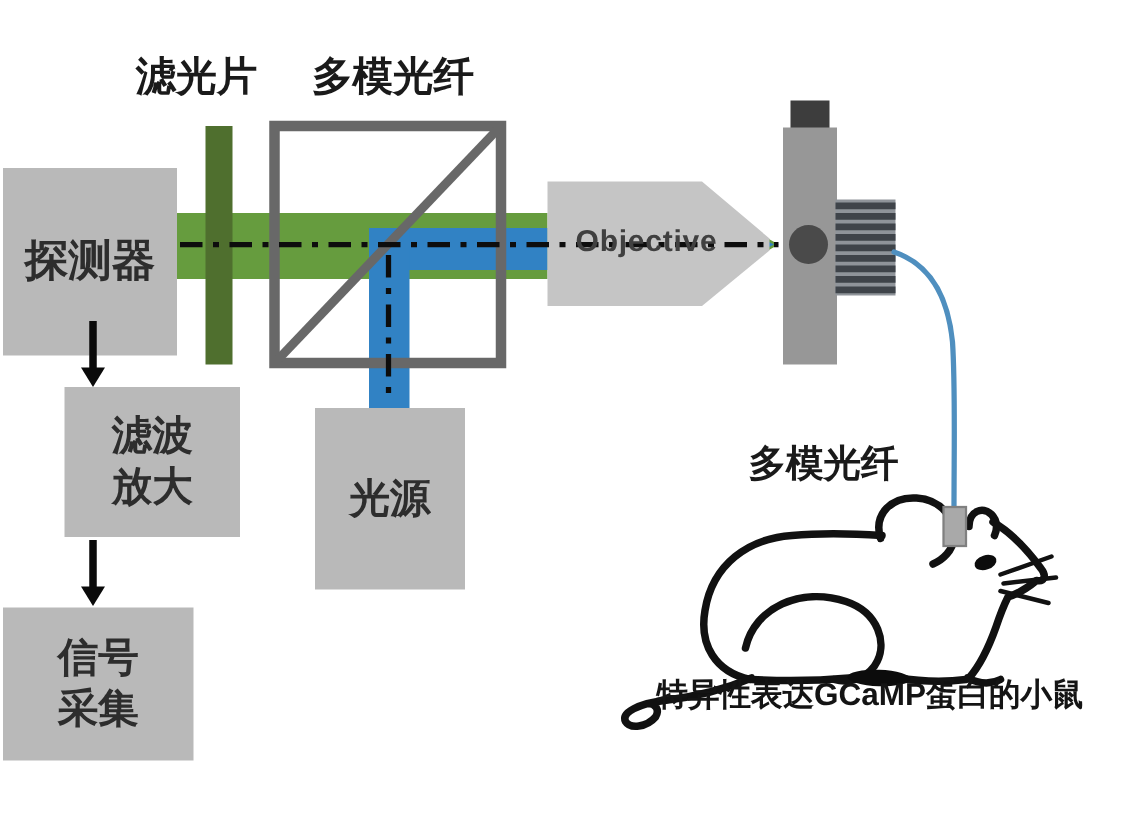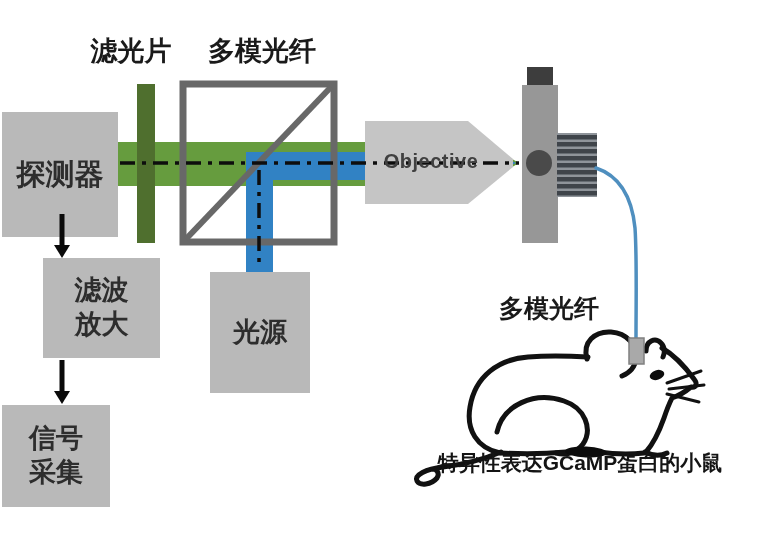--- a/index.html
+++ b/index.html
@@ -14,21 +14,21 @@
   }
   .gray-box{
     position:absolute;background:#b9b9b9;color:#2d2d2d;
     display:flex;flex-direction:column;align-items:center;justify-content:center;
     font-family:"Liberation Serif","DejaVu Serif",serif;font-weight:bold;
     text-align:center;
   }
   .gray-box .ln{line-height:1.25;}
   #detector-box{left:2px;top:112px;width:116px;height:125px;font-size:29px;}
   #filter-amp-box{left:2px;top:258px;width:117px;height:100px;font-size:27px;margin-left:41px;}
-  #signal-box{left:2px;top:405px;width:108px;height:102px;font-size:27px;}
+  #signal-box{left:2px;top:405px;width:127px;height:102px;font-size:27px;}
   #light-box{left:210px;top:272px;width:100px;height:121px;font-size:27px;}
   #label-filter{left:86px;top:33px;width:90px;text-align:center;font-size:27px;}
   #label-dichroic{left:203px;top:33px;width:118px;text-align:center;font-size:27px;}
   #objective-label{
     left:366px;top:150px;width:130px;text-align:center;
     font-size:20px;font-weight:bold;color:#404040;letter-spacing:0.5px;
   }
   #fiber-label{left:488px;top:292px;width:122px;text-align:center;font-size:25px;}
   #caption{left:396px;top:449px;width:368px;text-align:center;font-size:21px;
     font-weight:bold;color:#141414;white-space:nowrap;}

